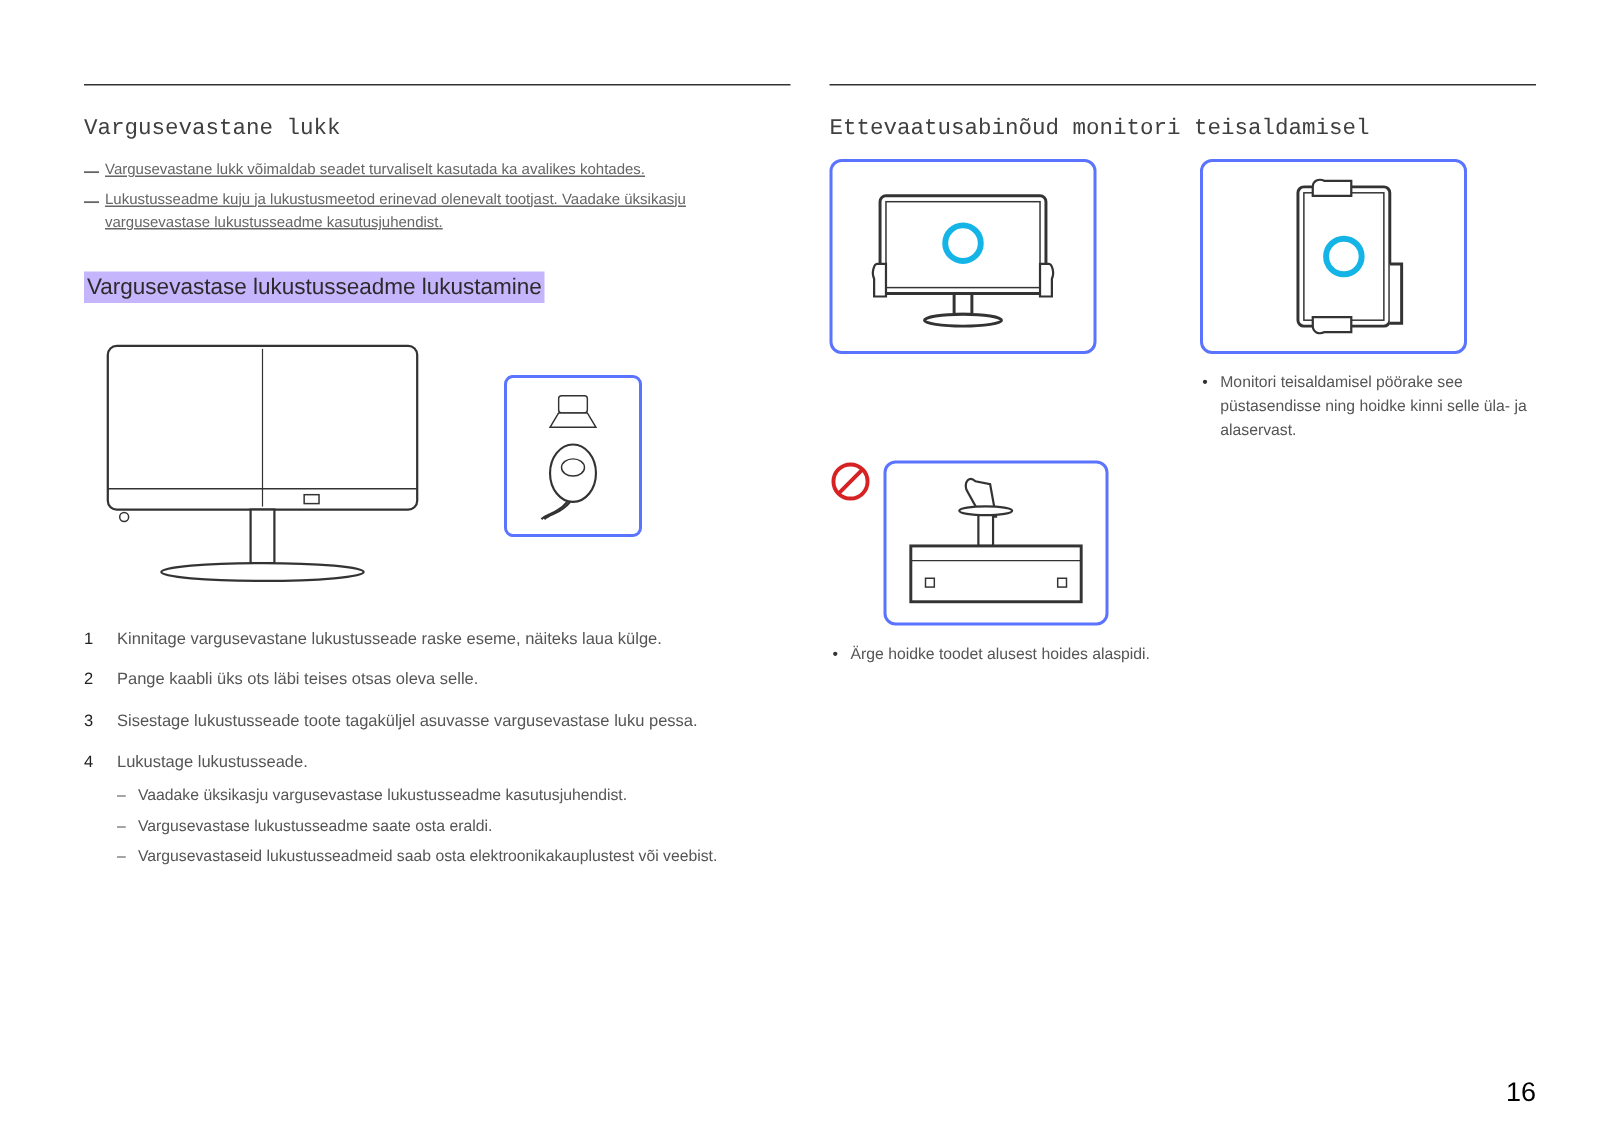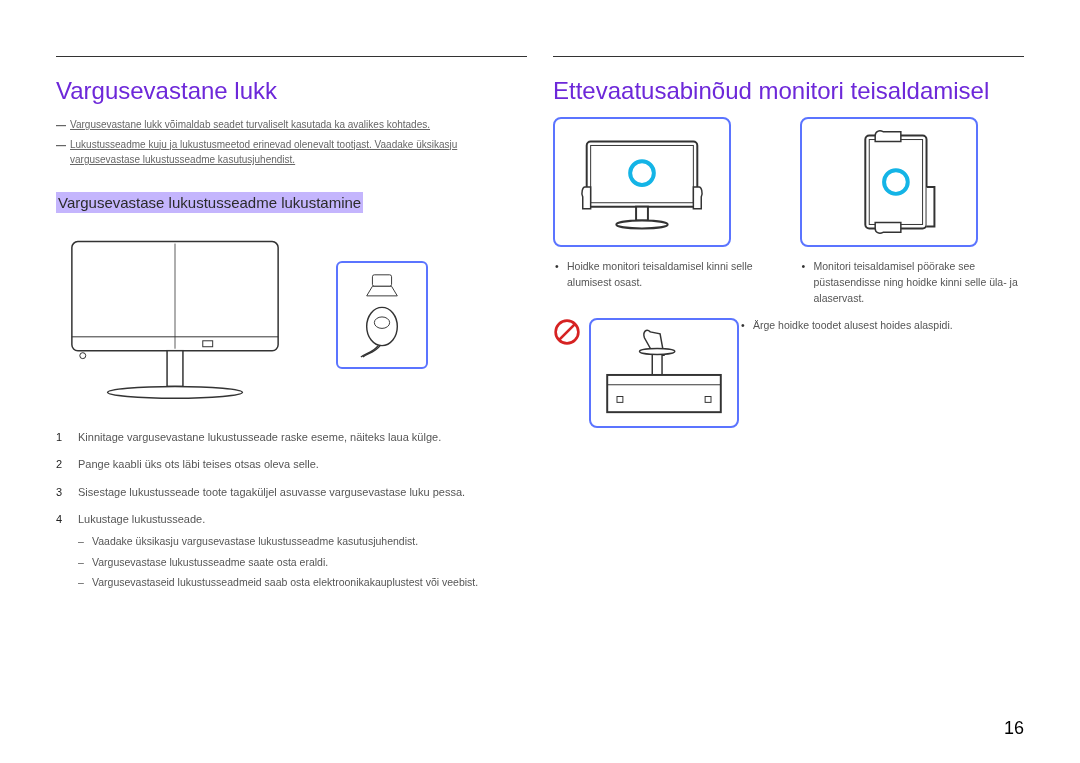--- a/index.html
+++ b/index.html
@@ -12,24 +12,25 @@
     display: flex;
     gap: 26px;
   }
   .col {
     flex: 1 1 0;
     min-width: 0;
     border-top: 1.5px solid #333;
     padding-top: 20px;
   }
   h2.title {
-    font-size: 24px;
+    font-size: 15px;
     font-weight: 400;
-    color: #6d28d9;
+    color: #404040;
     margin-bottom: 12px;
+    font-family: Liberation Mono, monospace;
   }
   .note {
     font-size: 10px;
     color: #666;
     position: relative;
     padding-left: 14px;
     line-height: 1.55;
     margin-bottom: 4px;
     text-decoration: underline;
   }
@@ -157,44 +158,41 @@
           <svg viewBox="0 0 160 110" width="158" height="110">
             <rect x="24" y="14" width="112" height="66" rx="4" fill="#fff" stroke="#333" stroke-width="2"></rect>
             <rect x="28" y="18" width="104" height="58" fill="#fff" stroke="#333" stroke-width="1"></rect>
             <circle cx="80" cy="46" r="12" fill="none" stroke="#14b4e6" stroke-width="4"></circle>
             <rect x="74" y="80" width="12" height="14" fill="#fff" stroke="#333" stroke-width="2"></rect>
             <ellipse cx="80" cy="98" rx="26" ry="4" fill="#fff" stroke="#333" stroke-width="2"></ellipse>
             <path d="M20 70 C 18 66, 20 60, 22 60 L28 60 L28 82 L20 82 Z" fill="#fff" stroke="#333" stroke-width="1.5"></path>
             <path d="M140 70 C 142 66, 140 60, 138 60 L132 60 L132 82 L140 82 Z" fill="#fff" stroke="#333" stroke-width="1.5"></path>
           </svg>
         </div>
-        <ul class="bullet">
-          <li>Hoidke monitori teisaldamisel kinni selle alumisest osast.</li>
-        </ul>
       </div>
 
       <div class="pane">
         <div class="ill-frame">
           <svg viewBox="0 0 160 110" width="158" height="110">
             <rect x="56" y="8" width="62" height="94" rx="4" fill="#fff" stroke="#333" stroke-width="2"></rect>
             <rect x="60" y="12" width="54" height="86" fill="#fff" stroke="#333" stroke-width="1"></rect>
             <circle cx="87" cy="55" r="12" fill="none" stroke="#14b4e6" stroke-width="4"></circle>
             <path d="M118 60 L126 60 L126 100 L118 100" fill="#fff" stroke="#333" stroke-width="2"></path>
             <path d="M74 4 C 70 2, 66 4, 66 8 L66 14 L92 14 L92 4 Z" fill="#fff" stroke="#333" stroke-width="1.5"></path>
             <path d="M74 106 C 70 108, 66 106, 66 102 L66 96 L92 96 L92 106 Z" fill="#fff" stroke="#333" stroke-width="1.5"></path>
           </svg>
         </div>
         <ul class="bullet">
           <li>Monitori teisaldamisel pöörake see püstasendisse ning hoidke kinni selle üla- ja alaservast.</li>
         </ul>
       </div>
     </div>
 
     <div class="prohibit-row">
-      <div style="display:flex; flex-direction:row;">
+      <div style="display:flex; flex-direction:column;">
         <div style="display:flex; gap:8px; align-items:flex-start;">
           <svg class="prohibit-icon" viewBox="0 0 32 32">
             <circle cx="16" cy="16" r="13" fill="none" stroke="#d62222" stroke-width="3"></circle>
             <line x1="7" y1="25" x2="25" y2="7" stroke="#d62222" stroke-width="3"></line>
           </svg>
           <div class="ill-frame2">
             <svg viewBox="0 0 140 96" width="138" height="94">
               <path d="M56 6 C 52 2, 48 6, 50 12 L60 30 L70 30 L66 8 Z" fill="#fff" stroke="#333" stroke-width="1.5"></path>
               <rect x="58" y="26" width="10" height="24" fill="#fff" stroke="#333" stroke-width="1.5"></rect>
               <ellipse cx="63" cy="26" rx="18" ry="3" fill="#fff" stroke="#333" stroke-width="1.5"></ellipse>

